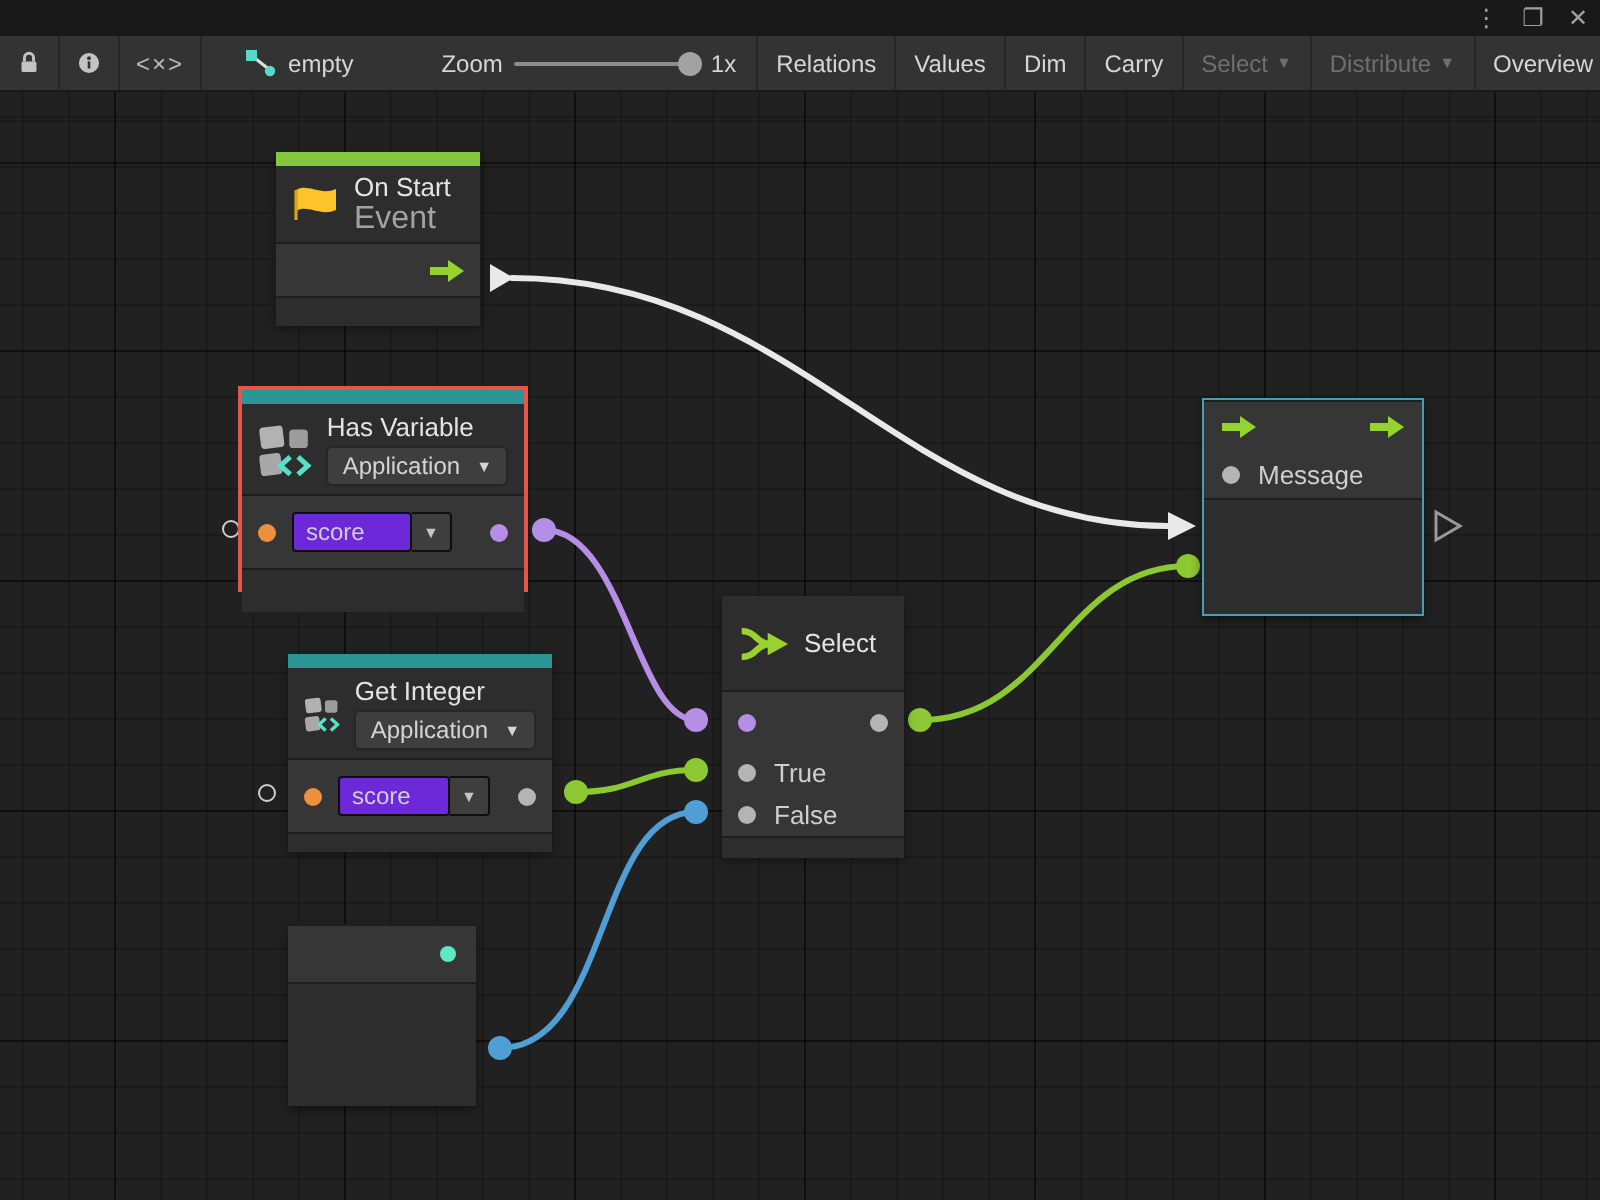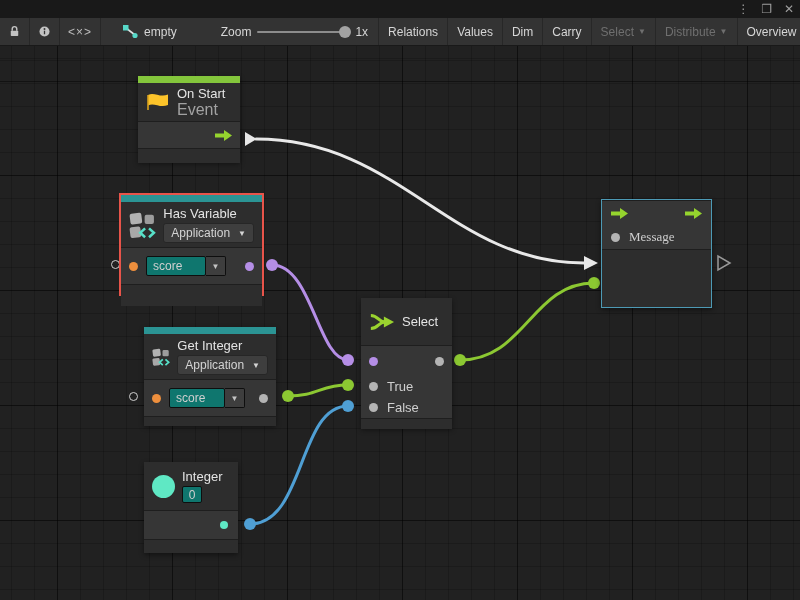--- a/index.html
+++ b/index.html
@@ -52,21 +52,21 @@
   .ntitle { font-size:13px; color:#e4e4e4; }
   .nsub { font-size:16px; color:#a2a2a2; }
   .plabel { font-size:13px; color:#cfcfcf; }
   .dot { width:9px; height:9px; border-radius:50%; }
   .dot.orange { background:#ee8f3d; }
   .dot.purple { background:#b58ee6; }
   .dot.gray   { background:#b4b4b4; }
   .dot.teal   { background:#5fe8c4; width:8px; height:8px; }
   .hollow-circle { position:absolute; z-index:2; width:9px; height:9px; border-radius:50%;
     border:1.5px solid #cfcfcf; }
-  .field { background:#0f766e; border:1px solid #0e0e0e; border-radius:2px; color:#cfcfcf;
+  .field { background:#6d28d9; border:1px solid #0e0e0e; border-radius:2px; color:#cfcfcf;
     font-size:12px; display:flex; align-items:center; padding:0 6px; height:20px;text-align:center; }
   .dd-btn { background:#3e3e3e; border:1px solid #0e0e0e; border-left:none; border-radius:0 2px 2px 0;
     width:20px; height:20px; display:flex; align-items:center; justify-content:center;
     color:#c4c4c4; font-size:8px; }
   .kind-dd { background:#3e3e3e; border:1px solid #262626; border-radius:3px; height:20px;
     display:flex; align-items:center; gap:8px; padding:0 7px; color:#d4d4d4; font-size:12px; }
   .kind-dd .dd-arrow { font-size:8px; margin:0; }
 
   .sel-red { position:absolute; z-index:2; border:2px solid #e8544a; }
   .node-inner { position:relative; width:100%; height:100%; }
@@ -290,50 +290,41 @@
         </div>
         <div class="row" style="height:21px; padding:0 8px; gap:9px;">
           <div class="dot gray"></div>
           <div class="plabel">False</div>
         </div>
       </div>
       <div class="footer" style="height:11px;"></div>
     </div>
 
     <div class="node" style="left:144px; top:416px; width:94px; height:91px;">
-      <div class="head" style="height:48px;">
-        <div style="width:23px; height:23px; border-radius:50%; background:#5fe8c4;"></div>
-        <div>
-          <div class="ntitle">Integer</div>
-          <div class="field" style="width:20px; height:17px; margin-top:2px; justify-content:center; padding:0;">
-            <span>0</span>
-          </div>
-        </div>
-      </div>
       <div class="rows">
         <div class="row" style="height:28px; justify-content:flex-end; padding-right:10px;">
           <div class="dot teal"></div>
         </div>
       </div>
       <div class="footer" style="height:14px;"></div>
     </div>
 
     <div class="node" style="left:601px; top:153px; width:111px; height:109px; border:1px solid #4d9ab5;">
       <div class="rows">
         <div class="row" style="height:24px; padding:0 9px; justify-content:space-between;">
           <svg width="17" height="11" viewBox="0 0 17 11">
             <rect x="0" y="3.5" width="9" height="4" fill="#95d42e"></rect>
             <polygon points="9,0 17,5.5 9,11" fill="#95d42e"></polygon>
           </svg>
           <svg width="17" height="11" viewBox="0 0 17 11">
             <rect x="0" y="3.5" width="9" height="4" fill="#95d42e"></rect>
             <polygon points="9,0 17,5.5 9,11" fill="#95d42e"></polygon>
           </svg>
         </div>
-        <div class="row" style="height:24px; padding:0 9px; gap:9px;font-family:Liberation Serif, serif;">
+        <div class="row" style="height:24px; padding:0 9px; gap:9px;">
           <div class="dot gray"></div>
           <div class="plabel">Message</div>
         </div>
       </div>
       <div class="footer" style="height:12px;"></div>
     </div>
 
   </div>
 </div>
 

